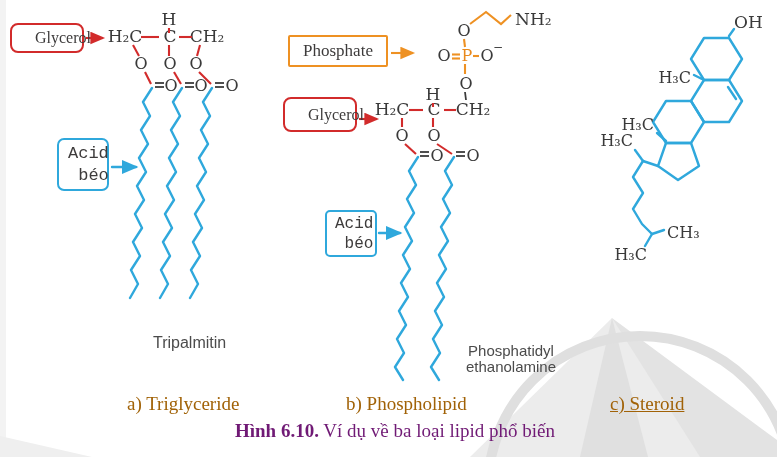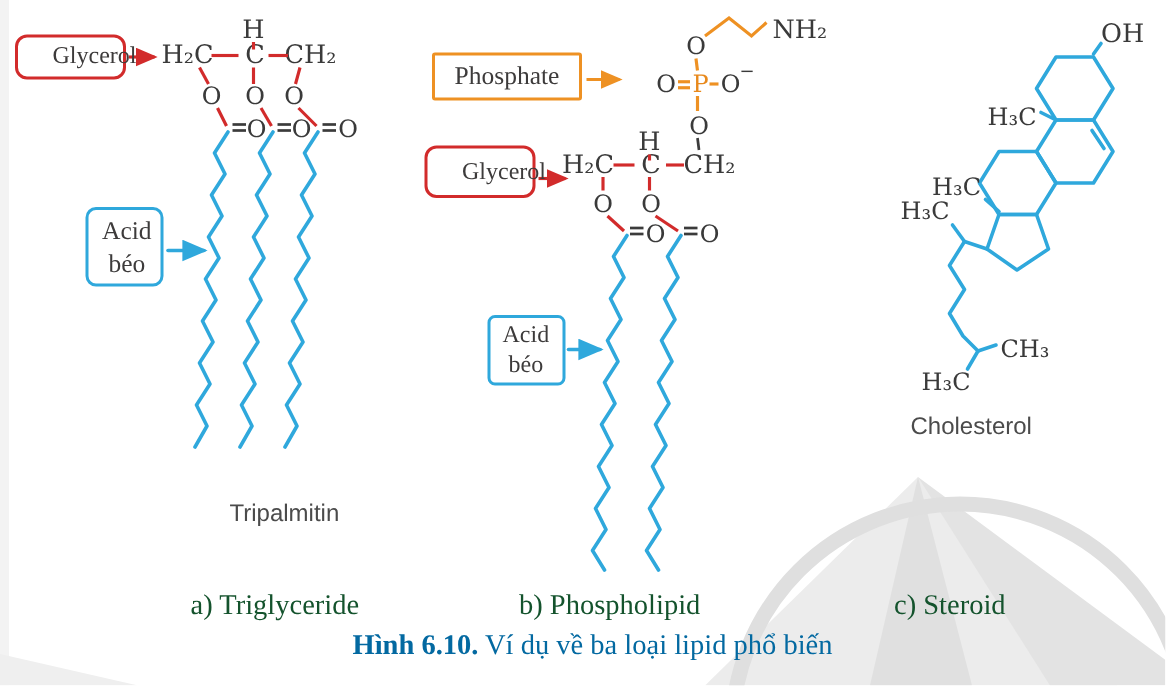--- a/index.html
+++ b/index.html
@@ -14,27 +14,27 @@
   text.at{font-family:"DejaVu Serif","Liberation Serif",serif;font-size:16px;fill:#3a3a3a;}
   text.at17{font-size:17px;}
   text.atsm{font-size:12px;}
   text.orange{fill:#e8891c;}
   
   .box{position:absolute;display:flex;align-items:center;justify-content:center;
        background:#fff;color:#3d3b3b;box-sizing:border-box;}
   .box-red{border:2.5px solid #d22b2b;border-radius:8px;padding-left:32px;}
   .box-orange{border:2.5px solid #ee9123;border-radius:2px;}
   .box-cyan{border:2.5px solid #2fa8dc;border-radius:7px;}
-  .box .two{line-height:1.25;text-align:center;}
+  .box .two{line-height:1.25;text-align:right;font-family:Liberation Mono, monospace;}
   
   .mol{position:absolute;font-family:"Liberation Sans","DejaVu Sans",sans-serif;
        color:#4b4b4b;font-size:16px;}
-  .cap{position:absolute;font-size:19px;color:#14532d;}
+  .cap{position:absolute;font-size:19px;color:#a16207;}
   .figcap{position:absolute;left:140px;top:420px;width:510px;text-align:center;
-          font-size:19px;color:#0369a1;}
+          font-size:19px;color:#701a75;}
   .figcap b{font-weight:bold;}
 </style>
 </head>
 <body>
 
 <div class="stage">
 
   <svg width="777" height="457" viewBox="0 0 777 457">
     <rect x="0" y="0" width="6" height="457" fill="#f3f3f3"></rect>
     <polygon points="612,318 745,457 470,457" fill="#ececec"></polygon>
@@ -188,24 +188,25 @@
   </div>
   <div class="box box-cyan" style="left:325px;top:210px;width:52px;height:47px;font-size:16px;border-radius:5px;justify-content:flex-start;padding-left:8px;">
     <span class="two">
       <span style="display:block">Acid</span>
       <span style="display:block">béo</span>
     </span>
   </div>
 
   <div class="mol" style="left:126px;top:334px;margin-left:27px;">Tripalmitin</div>
   <div class="mol" style="left:452px;top:343px;width:118px;text-align:center;font-size:15px;line-height:16px;">
-  </div>
-  <div class="mol" style="left:607px;top:276px;">Cholesterol</div>
+    <span style="display:block">Phosphatidyl</span>
+    <span style="display:block">ethanolamine</span>
+  </div>
 
   <div class="cap" style="left:127px;top:393px;">a) Triglyceride</div>
   <div class="cap" style="left:346px;top:393px;">b) Phospholipid</div>
-  <div class="cap" style="left:596px;top:393px;">c) Steroid</div>
+  <div class="cap" style="left:610px;top:393px;text-decoration:underline;">c) Steroid</div>
 
   <div class="figcap">
     <b>Hình 6.10.</b><span> Ví dụ về ba loại lipid phổ biến</span>
   </div>
 
 </div>
 
 </body></html>

